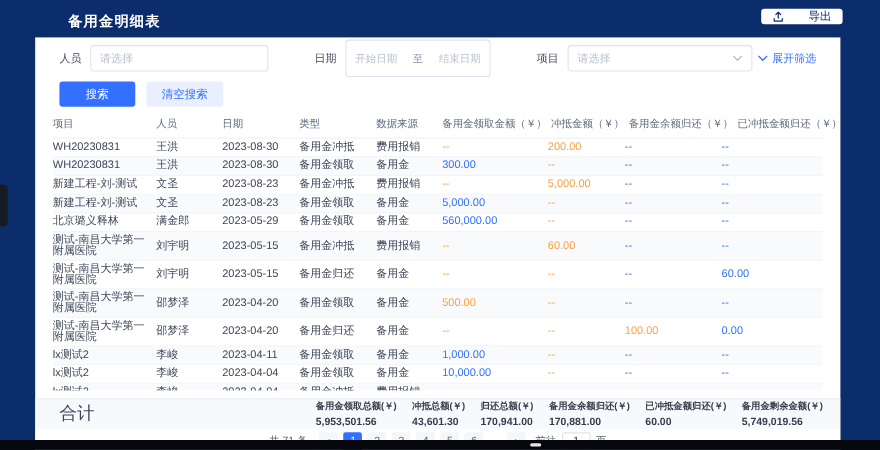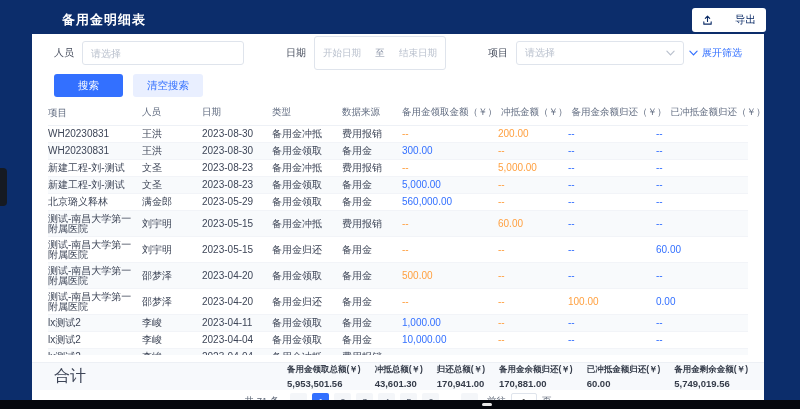--- a/index.html
+++ b/index.html
@@ -2,21 +2,21 @@
 <html><head>
 <meta charset="utf-8">
 <style>
   * { margin:0; padding:0; box-sizing:border-box; }
   html,body { width:800px; height:409px; overflow:hidden; }
   body { font-family:"Liberation Sans","DejaVu Sans",sans-serif; background:#0C2D6B; }
   .screen { position:relative; width:800px; height:409px; background:#0C2D6B; overflow:hidden; }
 
   
   .page-title { position:absolute; left:62px; top:11px; color:#ffffff; font-size:13px; font-weight:bold; letter-spacing:1px; }
-  .export-btn { position:absolute; right:34px; top:8px; height:24px; background:#ffffff; border:none; border-radius:3px;
+  .export-btn { position:absolute; right:34px; top:8px; height:14px; background:#ffffff; border:none; border-radius:3px;
                 color:#0B2B66; font-size:10.5px; display:flex; align-items:center; gap:22px; padding:0 10px; cursor:pointer; }
   .export-btn svg { display:block; }
 
   
   .drawer-tab { position:absolute; left:0; top:168px; width:7px; height:38px; background:#161a22; border-radius:0 4px 4px 0; }
 
   
   .bottom-strip { position:absolute; left:0; bottom:0; width:800px; height:9px; background:#05070d; }
   .bottom-strip .dot { position:absolute; left:482px; top:3px; width:10px; height:3px; border-radius:2px; background:#e8e8e8; }
 

